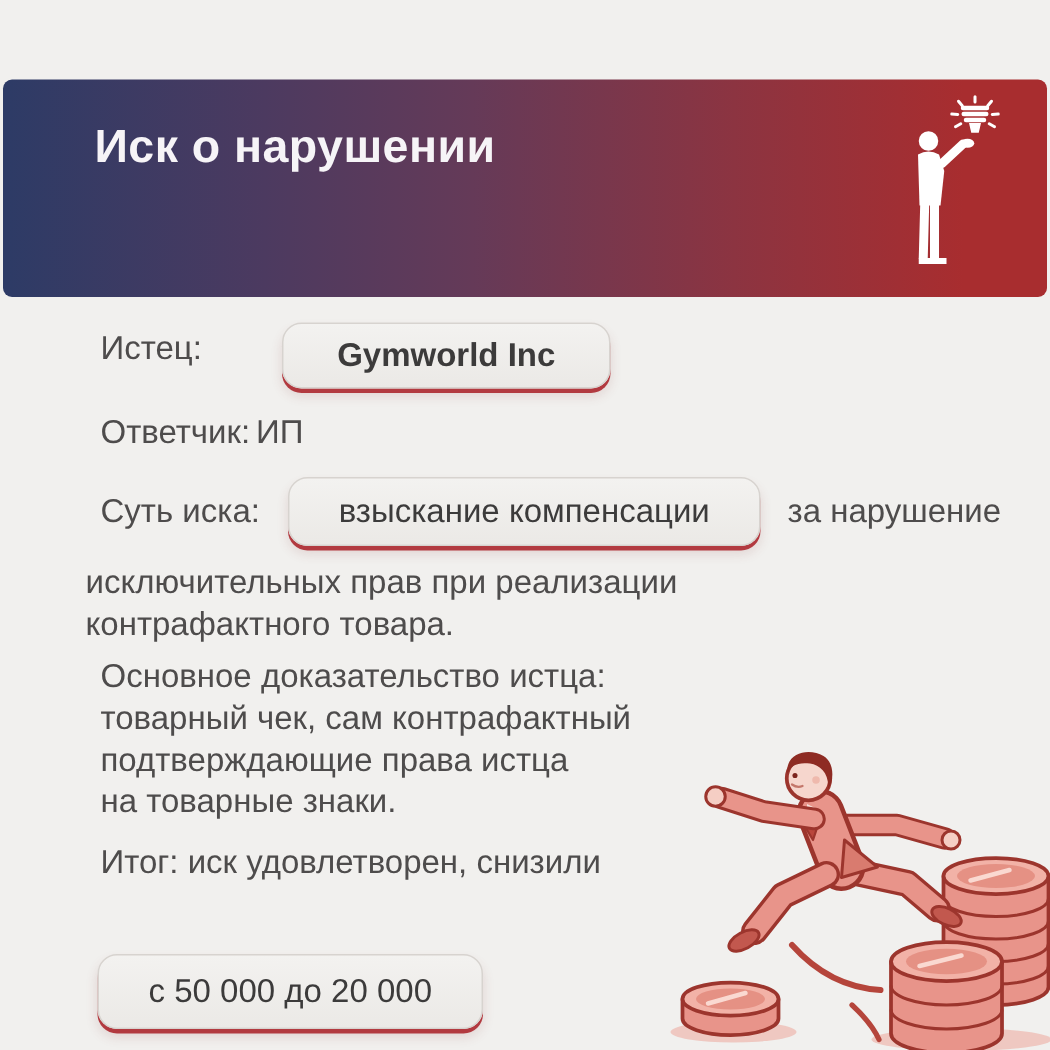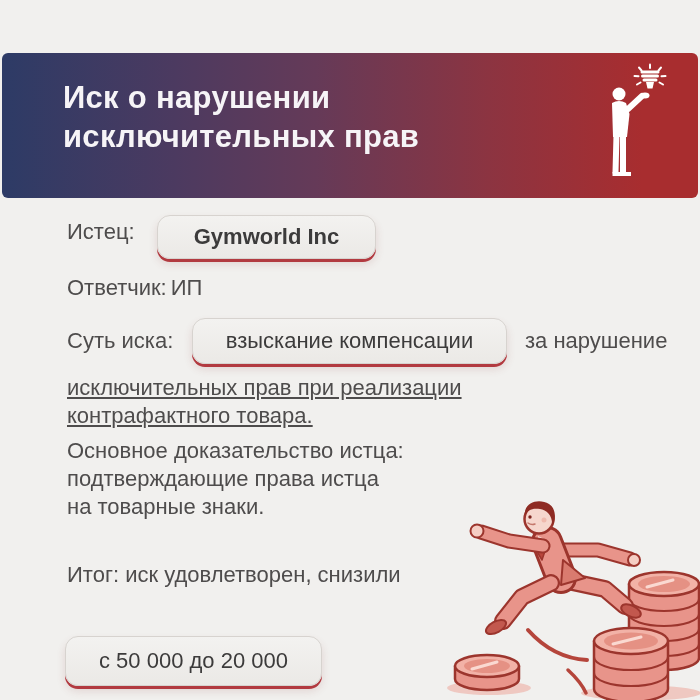--- a/index.html
+++ b/index.html
@@ -23,34 +23,33 @@
   .banner-icon{position:absolute;right:21px;top:10px;width:85px;height:125px;}
   
   .t{position:absolute;white-space:nowrap;text-align:center;}
   .pill{
     position:absolute;display:flex;align-items:center;justify-content:center;
     background:linear-gradient(180deg,#f3f2f0 0%,#ebe9e6 100%);
     border:1px solid #d7d3cf;border-radius:13px;
     box-shadow:0 3px 0 #b23a40,0 5px 8px rgba(140,60,60,.16);
     color:#3c3b3b;white-space:nowrap;
   }
-  .pill.bold{font-weight:700;}
+  .pill.bold{font-weight:700;margin-left:31px;}
   .lines{position:absolute;line-height:27.8px;white-space:nowrap;}
   
   .footer-illustration{position:absolute;left:435px;top:490px;width:265px;height:210px;}
 </style>
 </head>
 <body>
 
 <div class="stage">
 
   <div class="banner">
     <div class="banner-title">
       <div>Иск о нарушении</div>
-      <div>исключительных прав</div>
     </div>
     <svg class="banner-icon" viewBox="0 0 85 125" aria-hidden="true">
       <g fill="#ffffff">
 
         <g stroke="#ffffff" stroke-width="2" stroke-linecap="round">
           <line x1="58" y1="1.5" x2="58" y2="5"></line>
           <line x1="47" y1="4.5" x2="49.5" y2="7.5"></line>
           <line x1="69" y1="4.5" x2="66.5" y2="7.5"></line>
           <line x1="42.5" y1="13" x2="46.5" y2="13.3"></line>
           <line x1="73.5" y1="13" x2="69.5" y2="13.3"></line>
@@ -89,27 +88,28 @@
   <div class="t" style="left:67px;top:275px;display:flex;gap:4px;">
     <span>Ответчик:</span>
     <span>ИП</span>
   </div>
 
   <div class="t" style="left:67px;top:328px;">Суть иска:</div>
   <div class="pill" style="left:192px;top:318px;width:313px;height:44px;">
     <span>взыскание компенсации</span>
   </div>
   <div class="t" style="left:525px;top:328px;">за нарушение</div>
-  <div class="lines" style="left:67px;top:374px;line-height:28px;text-decoration:underline;">
+  <div class="lines" style="left:57px;top:374px;line-height:28px;">
     <div>исключительных прав при реализации</div>
     <div>контрафактного товара.</div>
   </div>
 
   <div class="lines" style="left:67px;top:437px;">
     <div>Основное доказательство истца:</div>
+    <div>товарный чек, сам контрафактный</div>
     <div>подтверждающие права истца</div>
     <div>на товарные знаки.</div>
   </div>
 
   <div class="t" style="left:67px;top:562px;">Итог: иск удовлетворен, снизили</div>
   <div class="pill" style="left:65px;top:636px;width:255px;height:48px;font-size:22px;">
     <span>с 50 000 до 20 000</span>
   </div>
 
   <svg class="footer-illustration" viewBox="0 0 265 210" aria-hidden="true">

